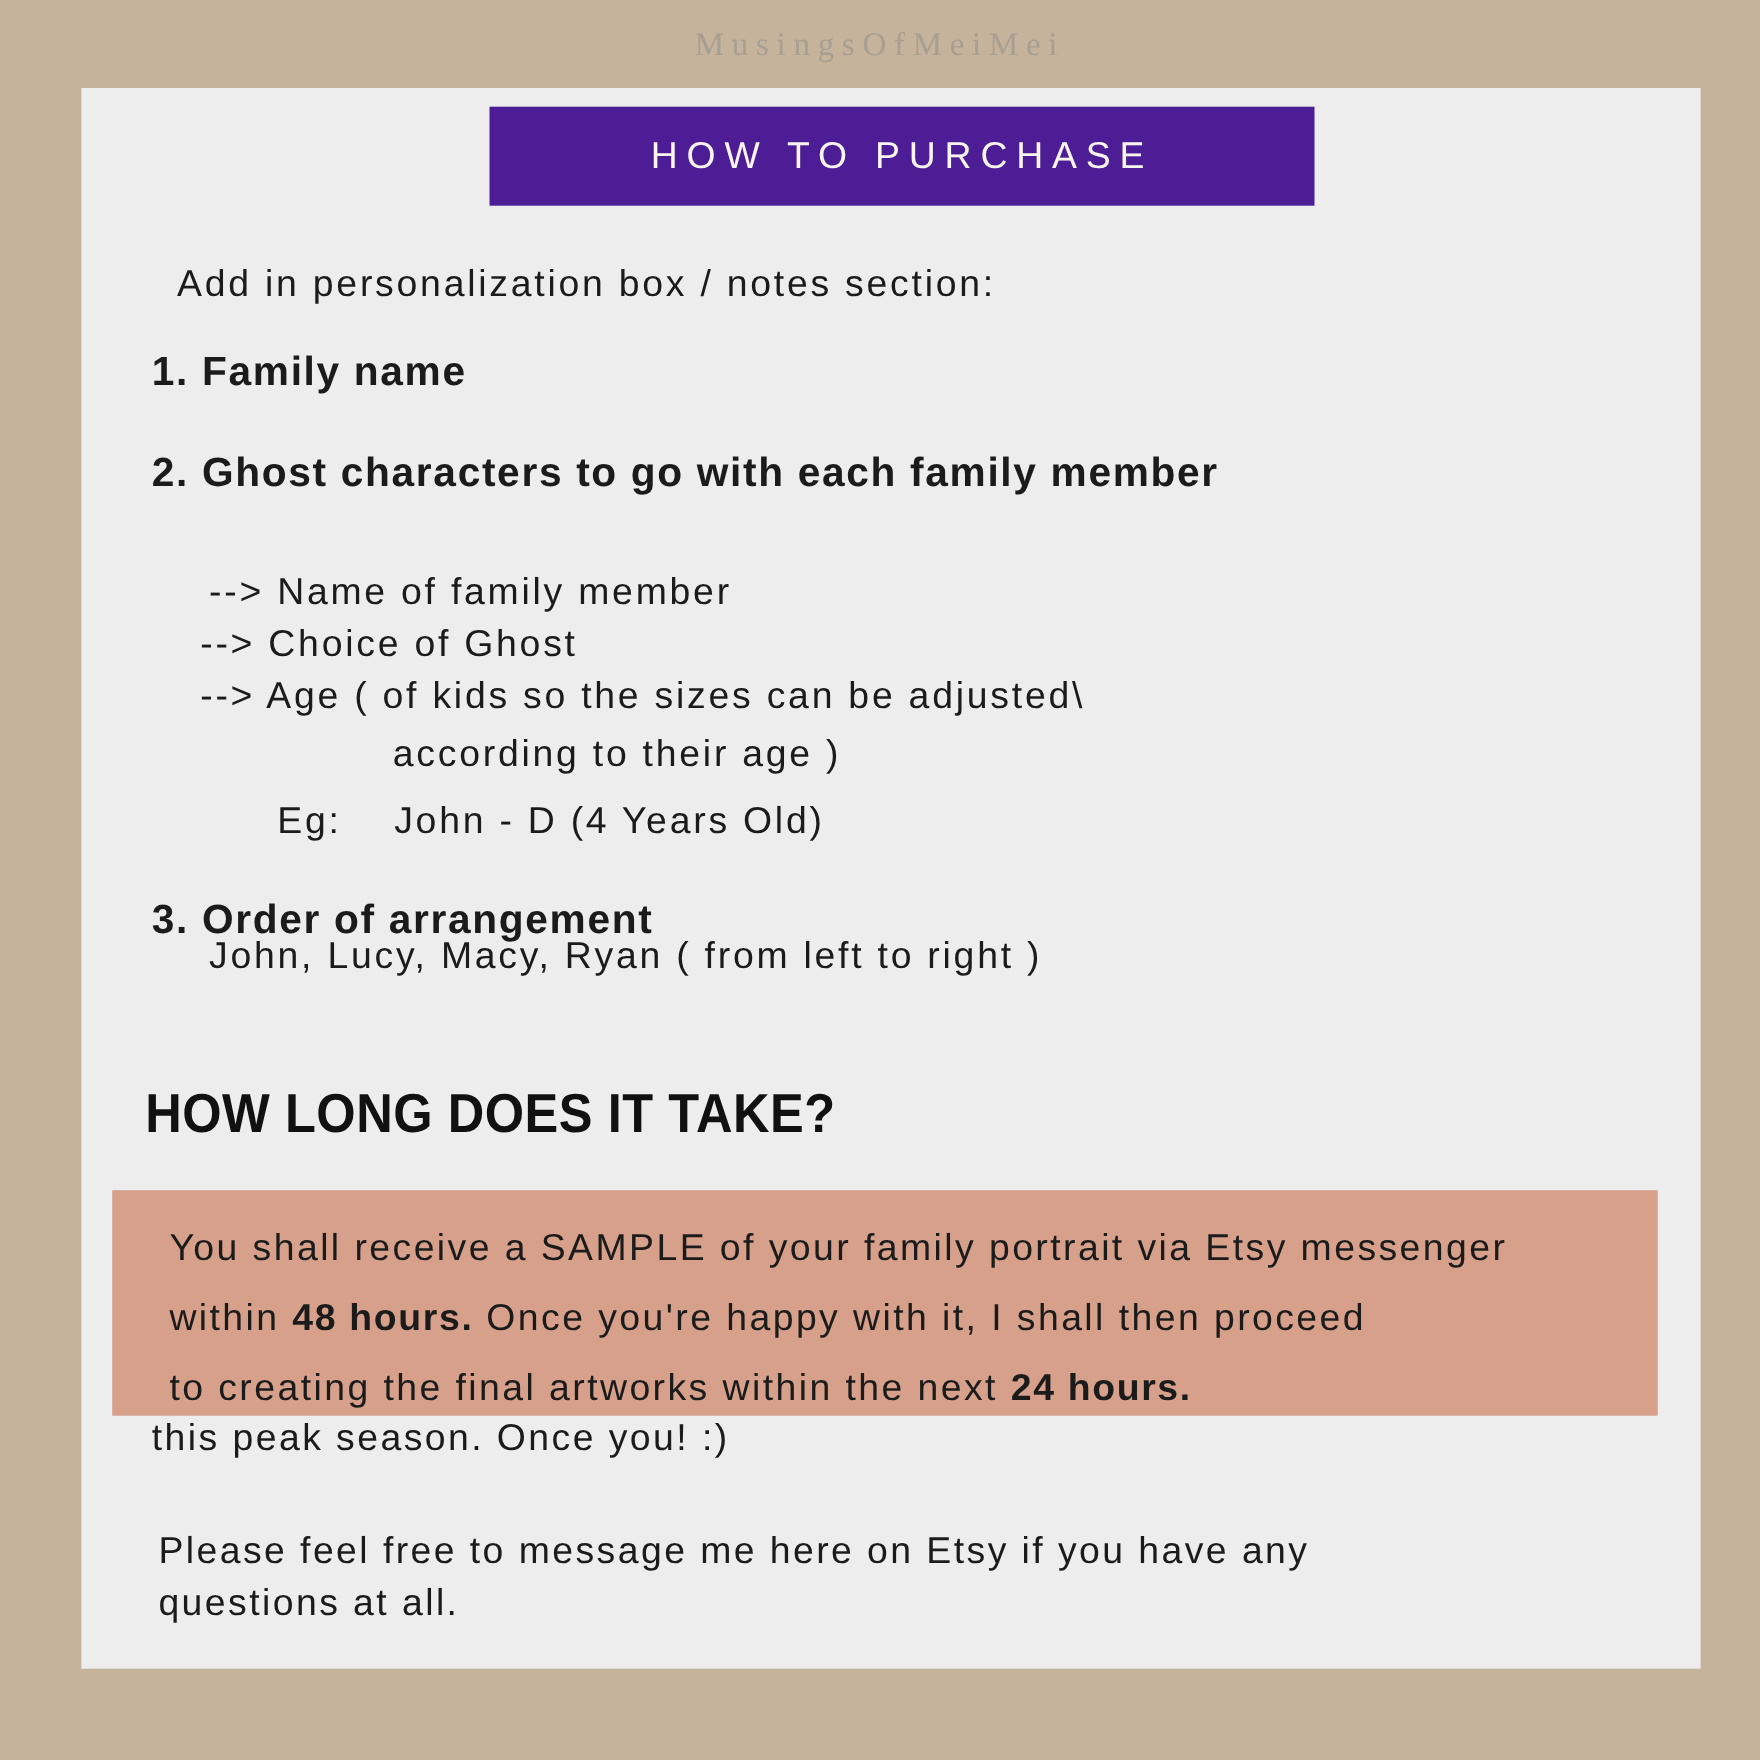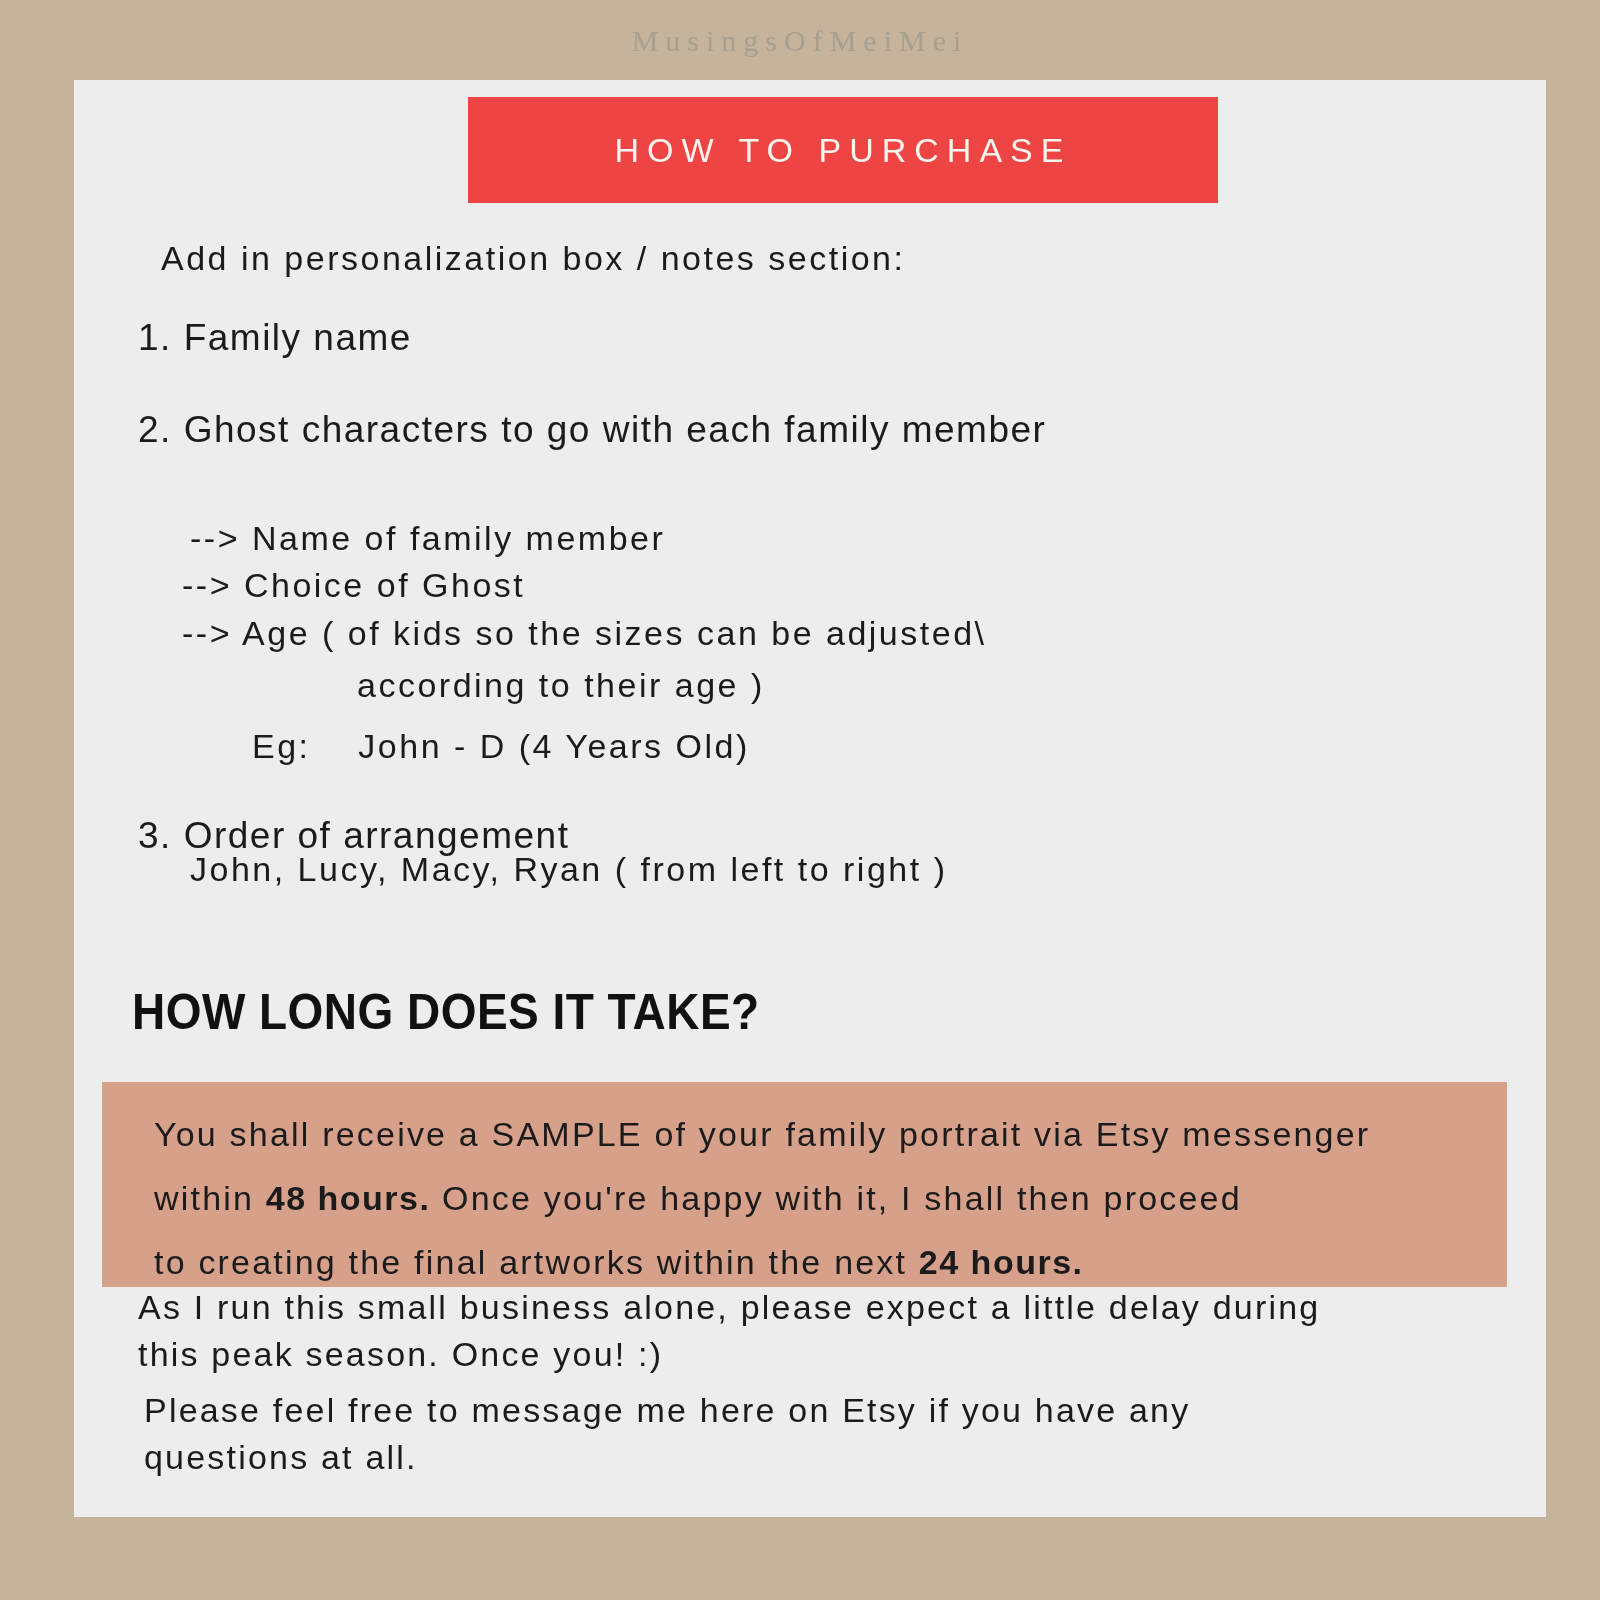--- a/index.html
+++ b/index.html
@@ -31,45 +31,45 @@
   .card {
     position: absolute;
     left: 74px;
     top: 80px;
     width: 1472px;
     height: 1437px;
     background: #ededee;
   }
   .title-bar {
     position: absolute;
-    left: 394px;
+    left: 371px;
     top: 17px;
     width: 750px;
-    height: 106px;
-    background: #ef4444;
+    height: 90px;
+    background: #4c1d95;
     display: flex;
     align-items: center;
     justify-content: center;
   }
   .title-bar span {
     color: #f8f4ee;
     font-size: 34px;
     letter-spacing: 8px;
     font-weight: 400;
   }
   .txt {
     position: absolute;
     color: #1b1b1b;
     font-size: 34px;
     letter-spacing: 2.5px;
     line-height: 40px;
     white-space: nowrap;
   }
   .bold {
-    font-weight: normal;
+    font-weight: bold;
     font-size: 37px;
     letter-spacing: 1.5px;
     line-height: 44px;
   }
   .intro        { left: 60px;  top: 158px; margin-left: 27px; }
   .item1        { left: 64px;  top: 236px; }
   .item2-title  { left: 64px;  top: 328px; }
   .item2-sub    { left: 92px;  top: 376px; }
   .bullet-0     { left: 116px; top: 438px; }
   .bullet-1     { left: 108px; top: 485px; }
@@ -163,21 +163,20 @@
       </p>
       <p class="hl-line">
         <span>within </span><span class="b">48 hours.</span><span> Once you're happy with it, I shall then proceed</span>
       </p>
       <p class="hl-line">
         <span>to creating the final artworks within the next </span><span class="b">24 hours.</span><span></span>
       </p>
     </div>
 
     <div class="note note1">
-      <div class="line">As I run this small business alone, please expect a little delay during</div>
       <div class="line">this peak season. Once you! :)</div>
     </div>
 
     <div class="note note2">
       <div class="line">Please feel free to message me here on Etsy if you have any</div>
       <div class="line">questions at all.</div>
     </div>
 
   </div>
 </div>

